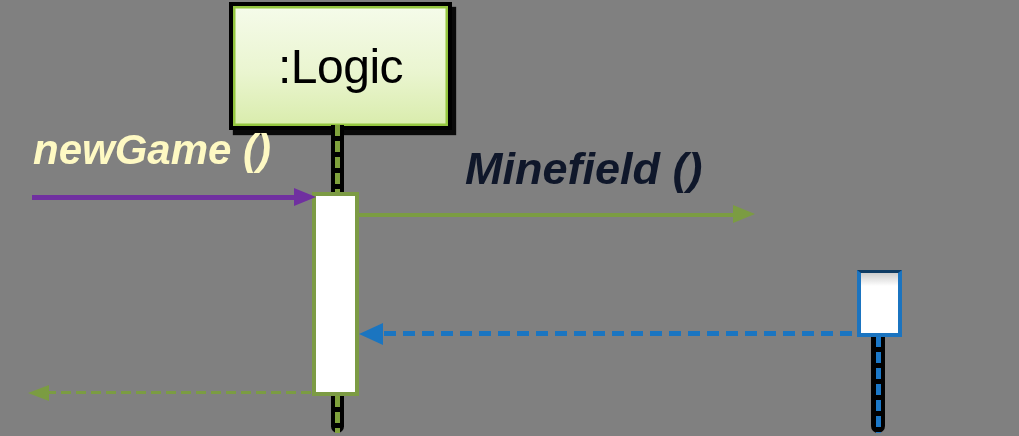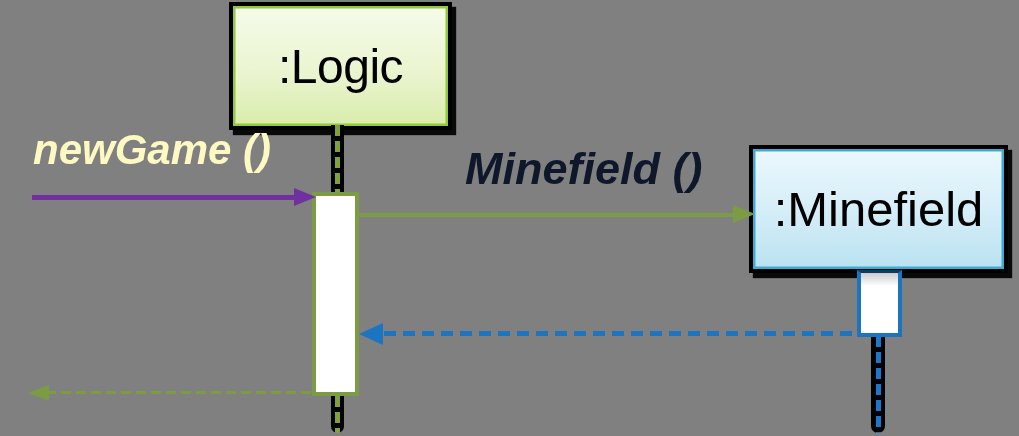--- a/index.html
+++ b/index.html
@@ -146,23 +146,20 @@
   }
 </style>
 </head>
 <body>
 
 <div id="canvas">
 
   <div id="logic-box" class="actor-box">
     <span class="label">:Logic</span>
   </div>
-  <div id="minefield-box" class="actor-box">
-    <span class="label">:Minefield</span>
-  </div>
 
   <div id="logic-lifeline-upper" class="lifeline">
     <div class="dash"></div>
   </div>
   <div id="logic-lifeline-lower" class="lifeline capped">
     <div class="dash"></div>
   </div>
   <div id="minefield-lifeline" class="lifeline capped">
     <div class="dash"></div>
   </div>

